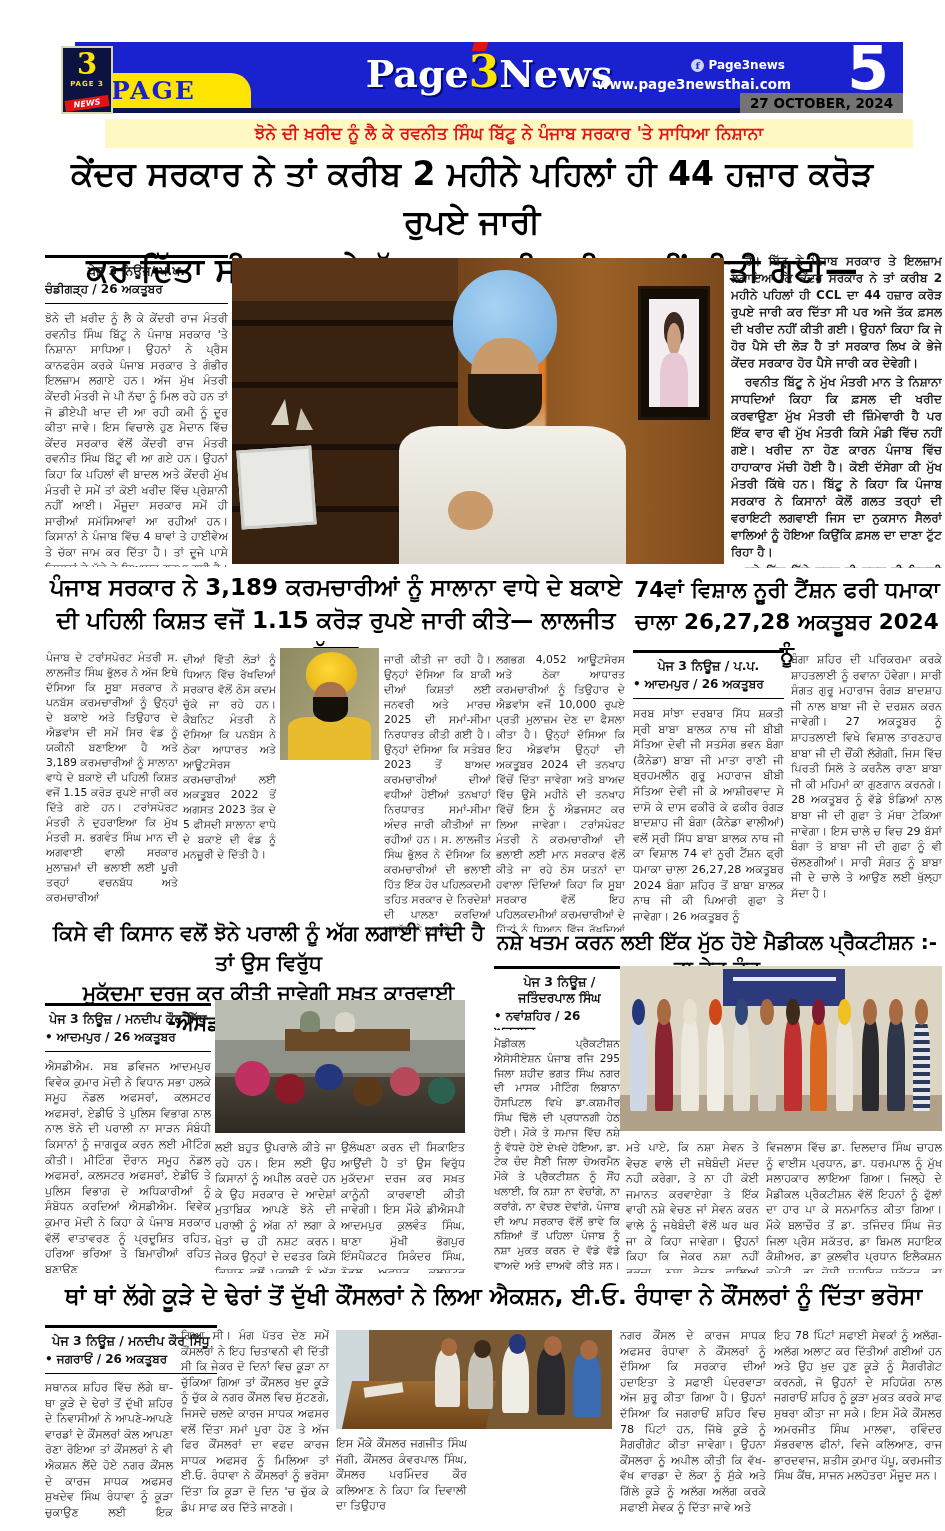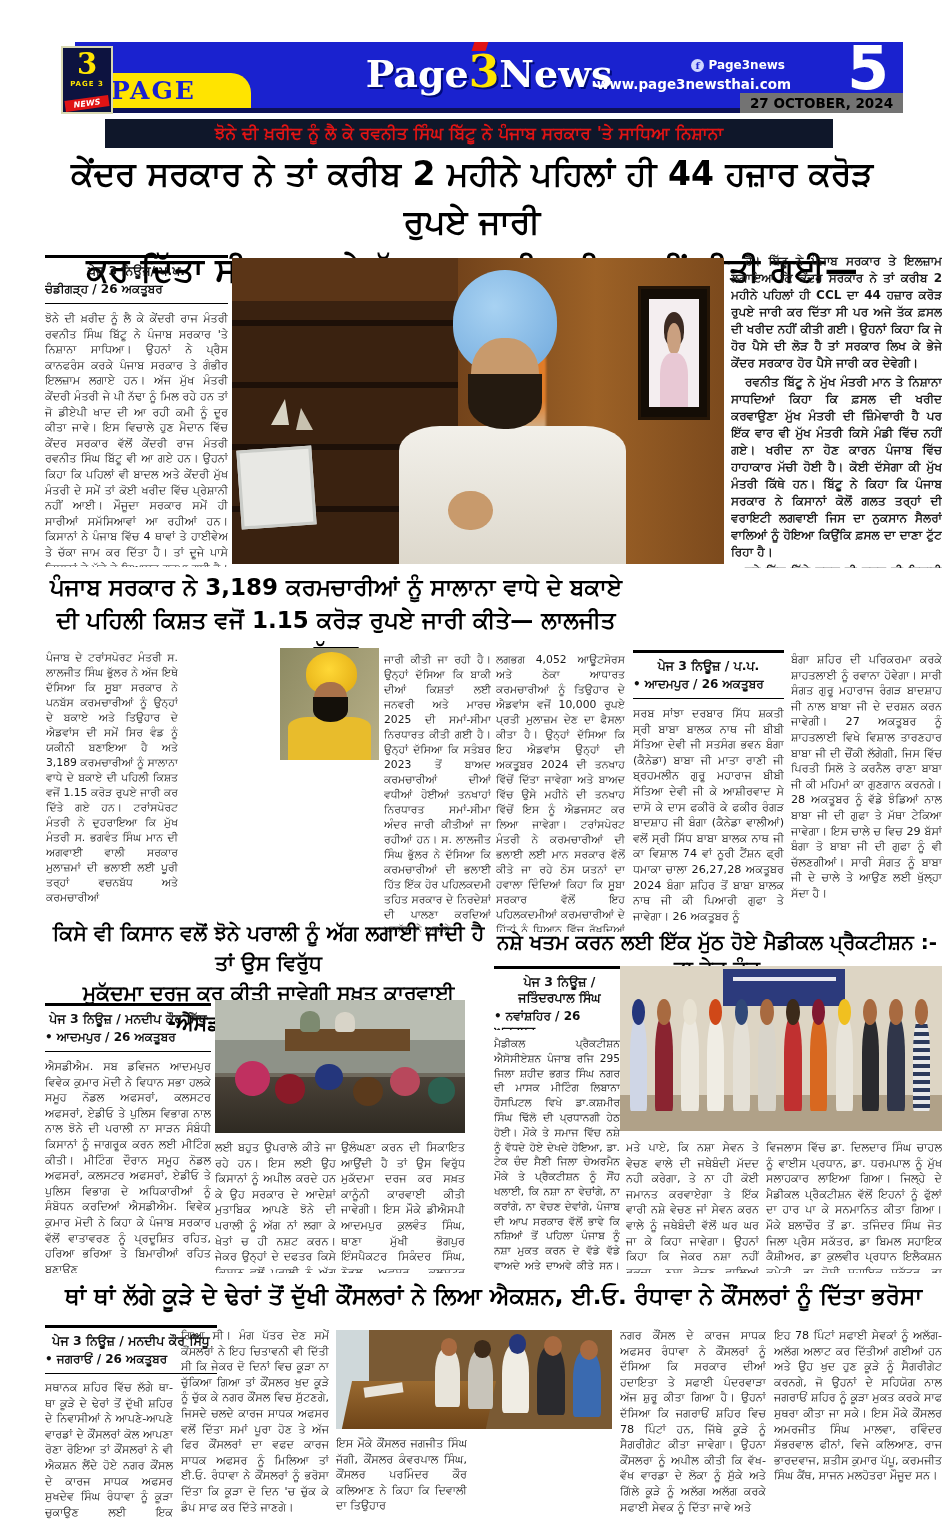--- a/index.html
+++ b/index.html
@@ -23,21 +23,21 @@
   .masthead .m3{color:#ffe400;font-size:44px;position:relative;}
   .masthead .m3::before{content:"";position:absolute;left:4px;top:-4px;width:14px;height:9px;
         background:#e01414;transform:skewX(-18deg);}
   .social-row{position:absolute;right:118px;top:16px;color:#fff;font-size:12px;font-weight:bold;z-index:2;}
   .fb{display:inline-block;width:13px;height:13px;border-radius:50%;background:#cfd6ff;color:#1a22cf;
         font-size:10px;text-align:center;line-height:13px;font-family:"DejaVu Serif",serif;}
   .website{position:absolute;right:112px;top:34px;font-size:13.5px;font-weight:bold;color:#fff;z-index:2;}
   .page-num{position:absolute;right:14px;top:-6px;font-size:60px;font-weight:bold;color:#fff;line-height:64px;z-index:2;}
   .date-strip{position:absolute;right:0;bottom:-5px;width:163px;height:20px;background:#737373;color:#000;
         font-weight:bold;font-size:13.5px;text-align:center;line-height:20px;z-index:4;}
-  .kicker{position:absolute;left:105px;top:119px;width:728px;height:29px;background:#0f172a;color:#e01414;
+  .kicker{position:absolute;left:105px;top:119px;width:808px;height:29px;background:#fef9c3;color:#e01414;
         font-size:17px;font-weight:bold;text-align:center;line-height:29px;}
   
   .hl{position:absolute;font-weight:bold;color:#000;text-align:center;}
   .lead-headline{left:42px;top:150px;width:860px;font-size:33px;line-height:48px;}
   .h2L{left:45px;top:571px;width:582px;font-size:23px;line-height:33px;}
   .h2R{left:632px;top:574px;width:310px;font-size:21.5px;line-height:32px;}
   .h3L{left:45px;top:918px;width:447px;font-size:20.5px;line-height:30px;}
   .h3R{left:492px;top:929px;width:450px;font-size:20px;line-height:26px;}
   .h4{left:45px;top:1281px;width:897px;font-size:23px;line-height:30px;}
   
@@ -158,24 +158,29 @@
 
   <div class="col" style="left:731px;top:253px;width:211px;height:315px">
     <div class="body-lg">
       <p>ਹੈ। ਬਿੱਟੂ ਨੇ ਪੰਜਾਬ ਸਰਕਾਰ ਤੇ ਇਲਜ਼ਾਮ ਲਗਾਇਆ ਕਿ ਕੇਂਦਰ ਸਰਕਾਰ ਨੇ ਤਾਂ ਕਰੀਬ 2 ਮਹੀਨੇ ਪਹਿਲਾਂ ਹੀ CCL ਦਾ 44 ਹਜ਼ਾਰ ਕਰੋੜ ਰੁਪਏ ਜਾਰੀ ਕਰ ਦਿੱਤਾ ਸੀ ਪਰ ਅਜੇ ਤੱਕ ਫ਼ਸਲ ਦੀ ਖਰੀਦ ਨਹੀਂ ਕੀਤੀ ਗਈ। ਉਹਨਾਂ ਕਿਹਾ ਕਿ ਜੇ ਹੋਰ ਪੈਸੇ ਦੀ ਲੋੜ ਹੈ ਤਾਂ ਸਰਕਾਰ ਲਿਖ ਕੇ ਭੇਜੇ ਕੇਂਦਰ ਸਰਕਾਰ ਹੋਰ ਪੈਸੇ ਜਾਰੀ ਕਰ ਦੇਵੇਗੀ।</p>
       <p>ਰਵਨੀਤ ਬਿੱਟੂ ਨੇ ਮੁੱਖ ਮੰਤਰੀ ਮਾਨ ਤੇ ਨਿਸ਼ਾਨਾ ਸਾਧਦਿਆਂ ਕਿਹਾ ਕਿ ਫ਼ਸਲ ਦੀ ਖਰੀਦ ਕਰਵਾਉਣਾ ਮੁੱਖ ਮੰਤਰੀ ਦੀ ਜ਼ਿੰਮੇਵਾਰੀ ਹੈ ਪਰ ਇੱਕ ਵਾਰ ਵੀ ਮੁੱਖ ਮੰਤਰੀ ਕਿਸੇ ਮੰਡੀ ਵਿੱਚ ਨਹੀਂ ਗਏ। ਖਰੀਦ ਨਾ ਹੋਣ ਕਾਰਨ ਪੰਜਾਬ ਵਿੱਚ ਹਾਹਾਕਾਰ ਮੱਚੀ ਹੋਈ ਹੈ। ਕੋਈ ਦੱਸੇਗਾ ਕੀ ਮੁੱਖ ਮੰਤਰੀ ਕਿੱਥੇ ਹਨ। ਬਿੱਟੂ ਨੇ ਕਿਹਾ ਕਿ ਪੰਜਾਬ ਸਰਕਾਰ ਨੇ ਕਿਸਾਨਾਂ ਕੋਲੋਂ ਗਲਤ ਤਰ੍ਹਾਂ ਦੀ ਵਰਾਇਟੀ ਲਗਵਾਈ ਜਿਸ ਦਾ ਨੁਕਸਾਨ ਸੈਲਰਾਂ ਵਾਲਿਆਂ ਨੂੰ ਹੋਇਆ ਕਿਉਂਕਿ ਫ਼ਸਲ ਦਾ ਦਾਣਾ ਟੁੱਟ ਰਿਹਾ ਹੈ।</p>
       <p>ਸੂਬੇ ਵਿੱਚ ਜਿੱਥੇ ਕਣਕ ਦੀ ਫ਼ਸਲ ਦੀ ਬਿਜਾਈ ਹੁੰਦੀ ਹੈ ਤਾਂ ਉਸ ਤੋਂ ਪਹਿਲਾਂ ਕਿਸਾਨਾਂ ਸਾਹਮਣੇ ਇੱਕ ਹੋਰ ਸਮੱਸਿਆ ਖੜ੍ਹੀ ਹੋ ਗਈ ਹੈ। ਡੀਏਪੀ ਖਾਦ ਦੀ ਕਮੀ ਦਾ ਸਾਹਮਣਾ ਪੰਜਾਬ ਕਰ ਰਿਹਾ ਹੈ। ਜਿਸ ਦੀ ਪੂਰਤੀ ਦੇ ਲਈ ਅੱਜ ਮੁੱਖ ਮੰਤਰੀ ਕੇਂਦਰ ਨਾਲ ਗੱਲਬਾਤ ਕਰਨਗੇ ਤਾਂ ਜੋ ਕਿਸਾਨਾਂ ਦੀ ਸਮੱਸਿਆ ਨੂੰ ਦੂਰ ਕੀਤਾ ਜਾ ਸਕੇ।</p>
     </div>
   </div>
 
   <div class="hl h2L">ਪੰਜਾਬ ਸਰਕਾਰ ਨੇ 3,189 ਕਰਮਚਾਰੀਆਂ ਨੂੰ ਸਾਲਾਨਾ ਵਾਧੇ ਦੇ ਬਕਾਏ ਦੀ ਪਹਿਲੀ ਕਿਸ਼ਤ ਵਜੋਂ 1.15 ਕਰੋੜ ਰੁਪਏ ਜਾਰੀ ਕੀਤੇ— ਲਾਲਜੀਤ ਭੁੱਲਰ</div>
+  <div class="hl h2R">
+    <div>74ਵਾਂ ਵਿਸ਼ਾਲ ਨੂਰੀ ਟੈਂਸ਼ਨ ਫਰੀ ਧਮਾਕਾ</div>
+    <div>ਚਾਲਾ 26,27,28 ਅਕਤੂਬਰ 2024 ਨੂੰ</div>
+  </div>
 
   <div class="col" style="left:46px;top:650px;width:132px;height:282px">
     <div class="body" style="font-size:10.8px;line-height:15px">ਪੰਜਾਬ ਦੇ ਟਰਾਂਸਪੋਰਟ ਮੰਤਰੀ ਸ. ਲਾਲਜੀਤ ਸਿੰਘ ਭੁੱਲਰ ਨੇ ਅੱਜ ਇਥੇ ਦੱਸਿਆ ਕਿ ਸੂਬਾ ਸਰਕਾਰ ਨੇ ਪਨਬੱਸ ਕਰਮਚਾਰੀਆਂ ਨੂੰ ਉਨ੍ਹਾਂ ਦੇ ਬਕਾਏ ਅਤੇ ਤਿਉਹਾਰ ਦੇ ਐਡਵਾਂਸ ਦੀ ਸਮੇਂ ਸਿਰ ਵੰਡ ਨੂੰ ਯਕੀਨੀ ਬਣਾਇਆ ਹੈ ਅਤੇ 3,189 ਕਰਮਚਾਰੀਆਂ ਨੂੰ ਸਾਲਾਨਾ ਵਾਧੇ ਦੇ ਬਕਾਏ ਦੀ ਪਹਿਲੀ ਕਿਸ਼ਤ ਵਜੋਂ 1.15 ਕਰੋੜ ਰੁਪਏ ਜਾਰੀ ਕਰ ਦਿੱਤੇ ਗਏ ਹਨ। ਟਰਾਂਸਪੋਰਟ ਮੰਤਰੀ ਨੇ ਦੁਹਰਾਇਆ ਕਿ ਮੁੱਖ ਮੰਤਰੀ ਸ. ਭਗਵੰਤ ਸਿੰਘ ਮਾਨ ਦੀ ਅਗਵਾਈ ਵਾਲੀ ਸਰਕਾਰ ਮੁਲਾਜ਼ਮਾਂ ਦੀ ਭਲਾਈ ਲਈ ਪੂਰੀ ਤਰ੍ਹਾਂ ਵਚਨਬੱਧ ਅਤੇ ਕਰਮਚਾਰੀਆਂ</div>
   </div>
+  <div class="col body" style="left:183px;top:652px;width:93px;height:280px;font-size:10.8px;line-height:15px">ਦੀਆਂ ਵਿੱਤੀ ਲੋੜਾਂ ਨੂੰ ਧਿਆਨ ਵਿੱਚ ਰੱਖਦਿਆਂ ਸਰਕਾਰ ਵੱਲੋਂ ਠੋਸ ਕਦਮ ਚੁੱਕੇ ਜਾ ਰਹੇ ਹਨ। ਕੈਬਨਿਟ ਮੰਤਰੀ ਨੇ ਦੱਸਿਆ ਕਿ ਪਨਬੱਸ ਨੇ ਠੇਕਾ ਆਧਾਰਤ ਅਤੇ ਆਊਟਸੋਰਸ ਕਰਮਚਾਰੀਆਂ ਲਈ ਅਕਤੂਬਰ 2022 ਤੋਂ ਅਗਸਤ 2023 ਤੱਕ ਦੇ 5 ਫੀਸਦੀ ਸਾਲਾਨਾ ਵਾਧੇ ਦੇ ਬਕਾਏ ਦੀ ਵੰਡ ਨੂੰ ਮਨਜ਼ੂਰੀ ਦੇ ਦਿੱਤੀ ਹੈ।</div>
   <div class="ph" style="left:280px;top:648px;width:99px;height:112px">
     <div class="pp pb-bg"></div>
     <div class="pp pb-body"></div>
     <div class="pp pb-turban"></div>
     <div class="pp pb-face"></div>
     <div class="pp pb-beard"></div>
   </div>
   <div class="col body" style="left:384px;top:652px;width:107px;height:280px;font-size:10.8px;line-height:15px">ਜਾਰੀ ਕੀਤੀ ਜਾ ਰਹੀ ਹੈ। ਉਨ੍ਹਾਂ ਦੱਸਿਆ ਕਿ ਬਾਕੀ ਦੀਆਂ ਕਿਸ਼ਤਾਂ ਲਈ ਜਨਵਰੀ ਅਤੇ ਮਾਰਚ 2025 ਦੀ ਸਮਾਂ-ਸੀਮਾ ਨਿਰਧਾਰਤ ਕੀਤੀ ਗਈ ਹੈ। ਉਨ੍ਹਾਂ ਦੱਸਿਆ ਕਿ ਸਤੰਬਰ 2023 ਤੋਂ ਬਾਅਦ ਕਰਮਚਾਰੀਆਂ ਦੀਆਂ ਵਧੀਆਂ ਹੋਈਆਂ ਤਨਖਾਹਾਂ ਨਿਰਧਾਰਤ ਸਮਾਂ-ਸੀਮਾ ਅੰਦਰ ਜਾਰੀ ਕੀਤੀਆਂ ਜਾ ਰਹੀਆਂ ਹਨ। ਸ. ਲਾਲਜੀਤ ਸਿੰਘ ਭੁੱਲਰ ਨੇ ਦੱਸਿਆ ਕਿ ਕਰਮਚਾਰੀਆਂ ਦੀ ਭਲਾਈ ਹਿੱਤ ਇੱਕ ਹੋਰ ਪਹਿਲਕਦਮੀ ਤਹਿਤ ਸਰਕਾਰ ਦੇ ਨਿਰਦੇਸ਼ਾਂ ਦੀ ਪਾਲਣਾ ਕਰਦਿਆਂ ਪਨਬੱਸ ਨੇ ਆਪਣੇ</div>
   <div class="col body" style="left:496px;top:652px;width:129px;height:280px;font-size:10.8px;line-height:15px">ਲਗਭਗ 4,052 ਆਊਟਸੋਰਸ ਅਤੇ ਠੇਕਾ ਆਧਾਰਤ ਕਰਮਚਾਰੀਆਂ ਨੂੰ ਤਿਉਹਾਰ ਦੇ ਐਡਵਾਂਸ ਵਜੋਂ 10,000 ਰੁਪਏ ਪ੍ਰਤੀ ਮੁਲਾਜ਼ਮ ਦੇਣ ਦਾ ਫੈਸਲਾ ਕੀਤਾ ਹੈ। ਉਨ੍ਹਾਂ ਦੱਸਿਆ ਕਿ ਇਹ ਐਡਵਾਂਸ ਉਨ੍ਹਾਂ ਦੀ ਅਕਤੂਬਰ 2024 ਦੀ ਤਨਖਾਹ ਵਿੱਚੋਂ ਦਿੱਤਾ ਜਾਵੇਗਾ ਅਤੇ ਬਾਅਦ ਵਿੱਚ ਉਸੇ ਮਹੀਨੇ ਦੀ ਤਨਖਾਹ ਵਿੱਚੋਂ ਇਸ ਨੂੰ ਐਡਜਸਟ ਕਰ ਲਿਆ ਜਾਵੇਗਾ। ਟਰਾਂਸਪੋਰਟ ਮੰਤਰੀ ਨੇ ਕਰਮਚਾਰੀਆਂ ਦੀ ਭਲਾਈ ਲਈ ਮਾਨ ਸਰਕਾਰ ਵੱਲੋਂ ਕੀਤੇ ਜਾ ਰਹੇ ਠੋਸ ਯਤਨਾਂ ਦਾ ਹਵਾਲਾ ਦਿੰਦਿਆਂ ਕਿਹਾ ਕਿ ਸੂਬਾ ਸਰਕਾਰ ਵੱਲੋਂ ਇਹ ਪਹਿਲਕਦਮੀਆਂ ਕਰਮਚਾਰੀਆਂ ਦੇ ਹਿੱਤਾਂ ਨੂੰ ਧਿਆਨ ਵਿੱਚ ਰੱਖਦਿਆਂ ਕੀਤੀਆਂ ਗਈਆਂ ਹਨ।</div>
 

